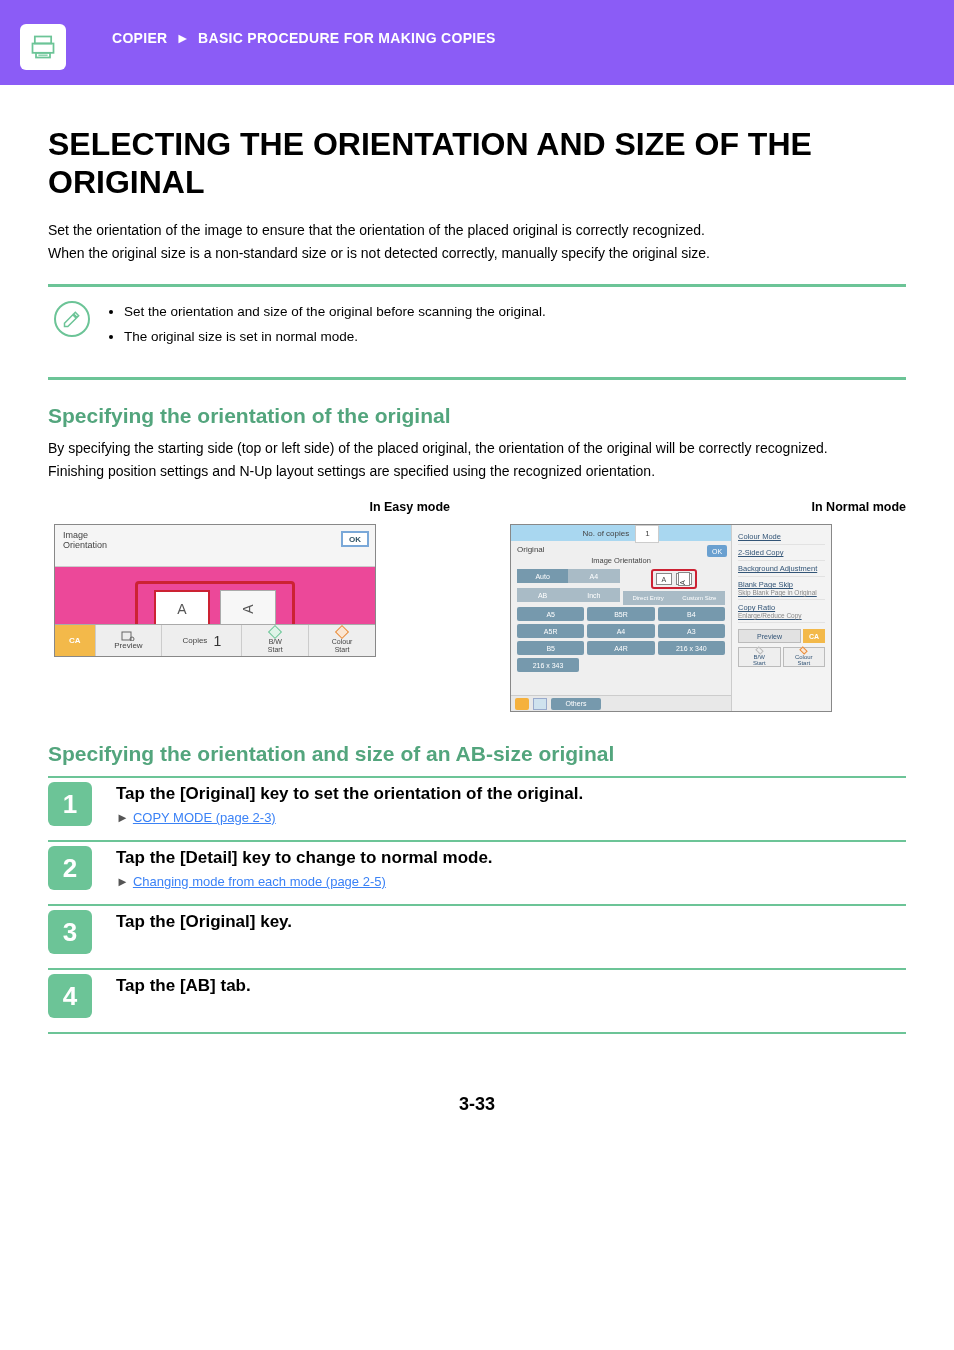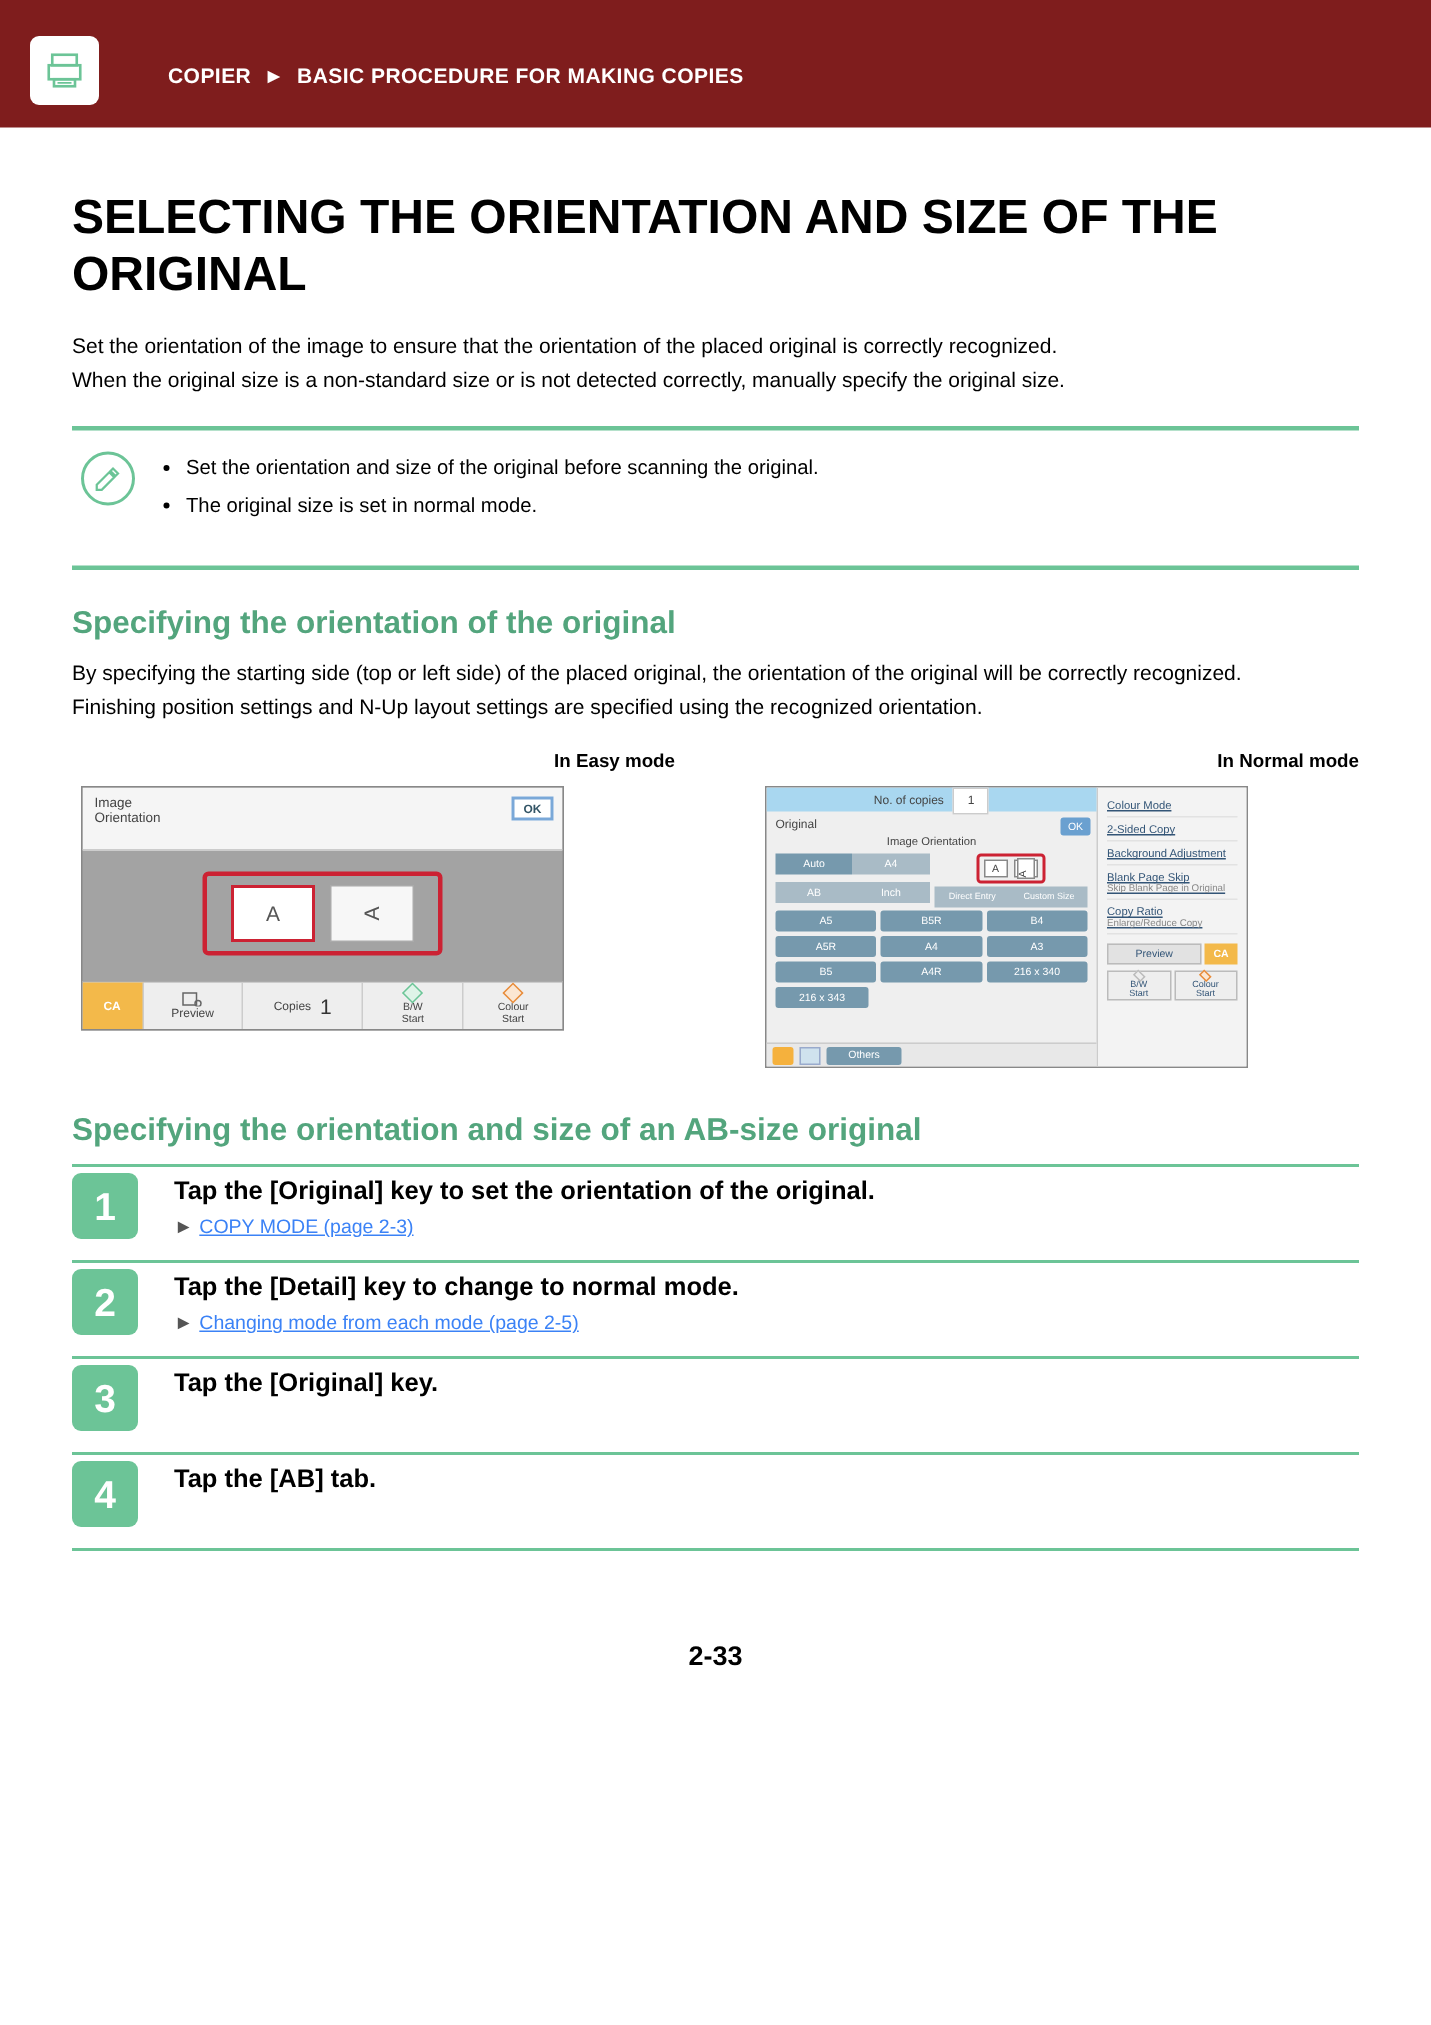--- a/index.html
+++ b/index.html
@@ -7,25 +7,25 @@
     font-family: Arial, Helvetica, sans-serif;
     font-size: 14px;
     color: #000;
     background: #fff;
     width: 954px;
     margin: 0 auto;
     padding-bottom: 60px;
   }
   
   .top-header {
-    background: #7f1d1d;
+    background: #8b5cf6;
     height: 85px;
     width: 100%;
     display: flex;
-    align-items: center;
+    align-items: flex-start;
     padding: 30px 0 16px 20px;
   }
   .header-icon-box {
     width: 46px; height: 46px;
     background: #fff;
     border-radius: 6px;
     display: flex;
     align-items: center; justify-content: center;
     margin-right: 46px;
     margin-top: -6px;
@@ -76,23 +76,23 @@
     margin: 8px 0 10px 0;
   }
   .sect-body p { font-size: 14px; line-height: 1.5; margin-bottom: 2px; }
 
   .mode-row { display: flex; gap: 60px; margin: 18px 0 30px 6px; }
   .mode-col { flex: 1; }
   .mode-label { font-weight: bold; font-size: 12.5px; margin-bottom: 10px; text-align: right; }
 
   
   .easy-panel {
-    width: 322px; height: 163px;
+    width: 322px; height: 133px;
     border: 1px solid #888;
-    background: #a3a3a3;
+    background: #ec4899;
     position: relative;
     font-size: 10px;
     color: #444;
     overflow: hidden;
   }
   .easy-top {
     background: #f5f5f5;
     height: 42px;
     border-bottom: 1px solid #ccc;
     padding: 6px 8px;
@@ -426,14 +426,14 @@
       </div>
     </div>
     <div class="step">
       <div class="step-num">4</div>
       <div class="step-body">
         <div class="step-title">Tap the [AB] tab.</div>
       </div>
     </div>
   </div>
 
-  <div class="page-num">2-33</div>
+  <div class="page-num">3-33</div>
 </div>
 
 </body></html>

